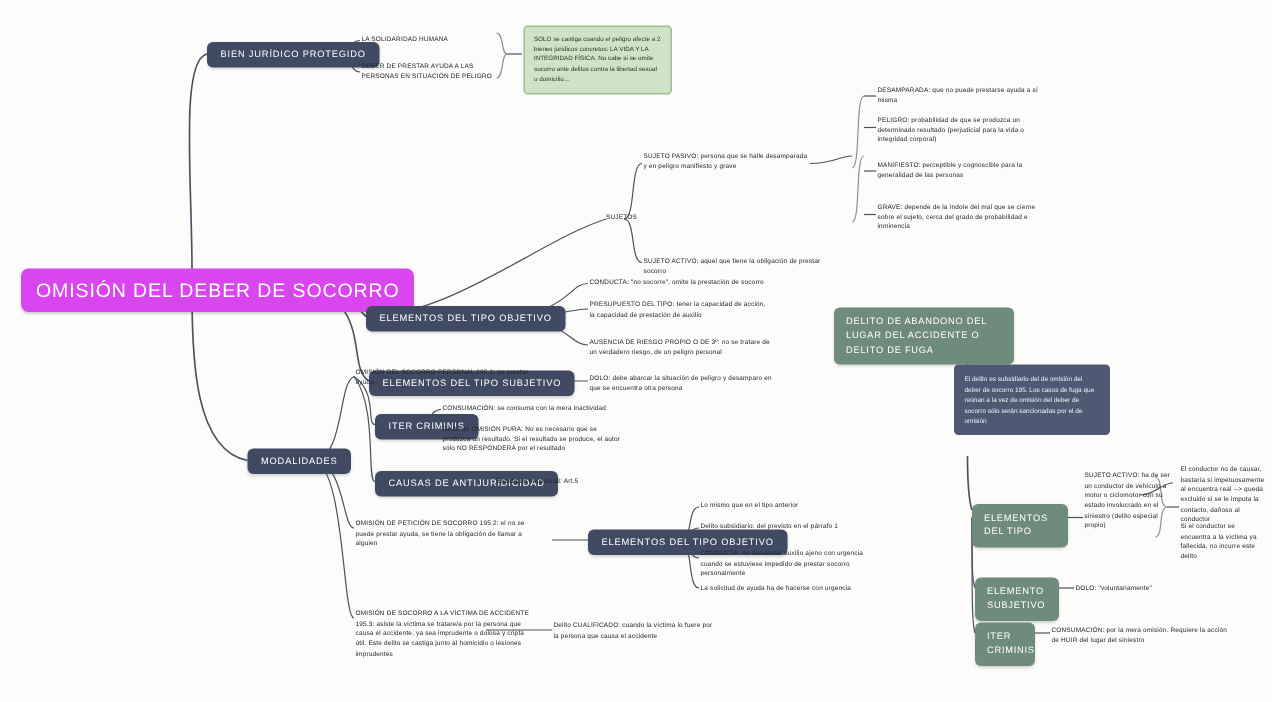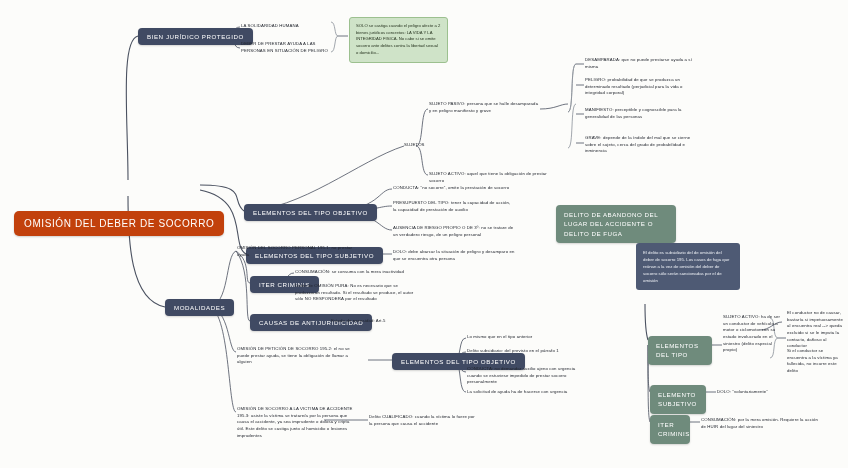--- a/index.html
+++ b/index.html
@@ -13,27 +13,26 @@
   }
   #canvas{position:absolute;inset:0;width:848px;height:468px;}
   svg.links{position:absolute;left:0;top:0;width:848px;height:468px;pointer-events:none;}
   svg.links path{fill:none;stroke:#4a5160;stroke-width:1.1;}
   svg.links path.thin{stroke-width:0.8;}
   svg.links path.brace{stroke:#8a9099;stroke-width:0.8;}
 
   .node{position:absolute;box-sizing:border-box;}
 
   .root{
-    background:#c2410c;color:#ffffff;
+    background:#d946ef;color:#ffffff;
     border-radius:5px;
     padding:7px 10px;
-    font-size:10px;letter-spacing:.6px;
+    font-size:13px;letter-spacing:.6px;
     white-space:nowrap;
     box-shadow:0 1px 2px rgba(0,0,0,.18);
-    margin-top:32px;
   }
   .cat{
     background:#404a63;color:#ffffff;
     border-radius:4px;
     padding:5px 9px;
     font-size:6.2px;letter-spacing:.55px;
     white-space:nowrap;
     box-shadow:0 1px 2px rgba(0,0,0,.16);
   }
   .cat2{

